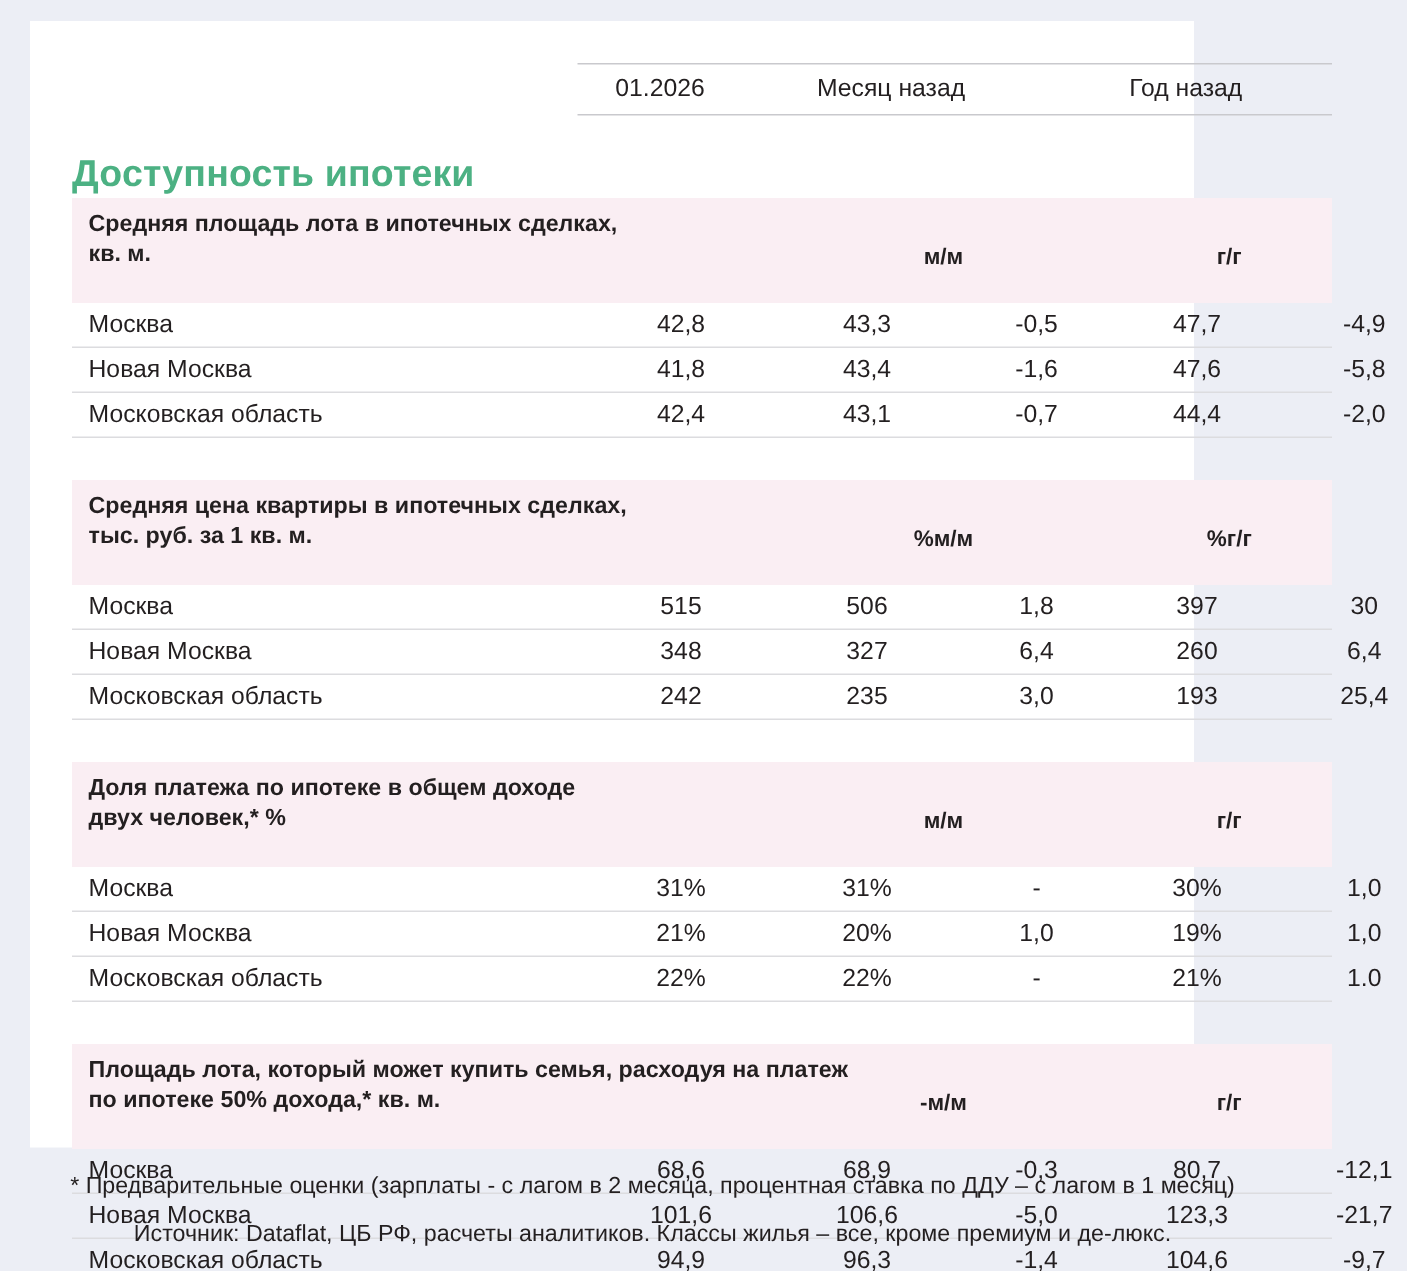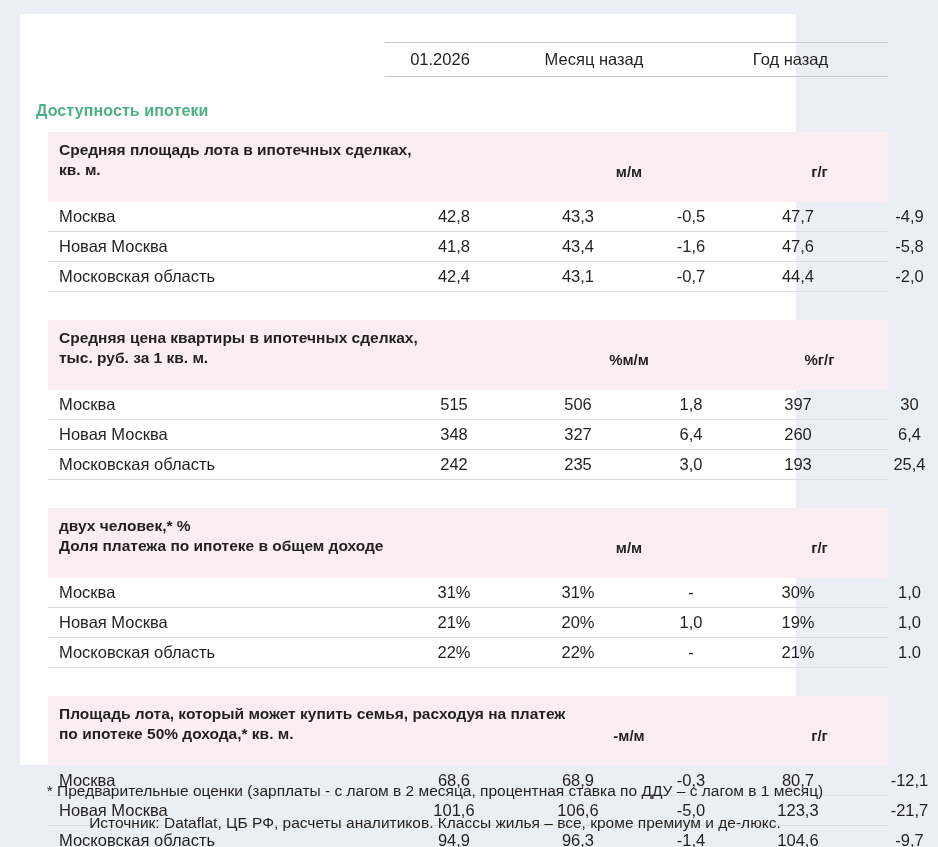--- a/index.html
+++ b/index.html
@@ -64,23 +64,23 @@
   }
   .period-row .pair-last {
     width: 195px;
     flex: 0 0 195px;
     text-align: center;
   }
 
   
   .section-title {
     position: absolute;
-    left: 16px;
+    left: 28px;
     top: 88px;
-    font-size: 16px;
+    font-size: 25px;
     font-weight: bold;
     color: #4cb183;
     letter-spacing: .1px;
   }
 
   
   .blocks {
     position: absolute;
     left: 28px;
     top: 118px;
@@ -228,22 +228,22 @@
         <div class="c2">235</div>
         <div class="c3">3,0</div>
         <div class="c4">193</div>
         <div class="c5">25,4</div>
       </div>
     </div>
 
     <div class="block">
       <div class="row block-head">
         <div class="c-label">
+          <div>Доля платежа по ипотеке в общем доходе</div>
           <div>двух человек,* %</div>
-          <div>Доля платежа по ипотеке в общем доходе</div>
         </div>
         <div class="c3 unit">м/м</div>
         <div class="c4"></div>
         <div class="c5 unit">г/г</div>
       </div>
       <div class="row data-row">
         <div class="c-label">Москва</div>
         <div class="c1">31%</div>
         <div class="c2">31%</div>
         <div class="c3">-</div>

